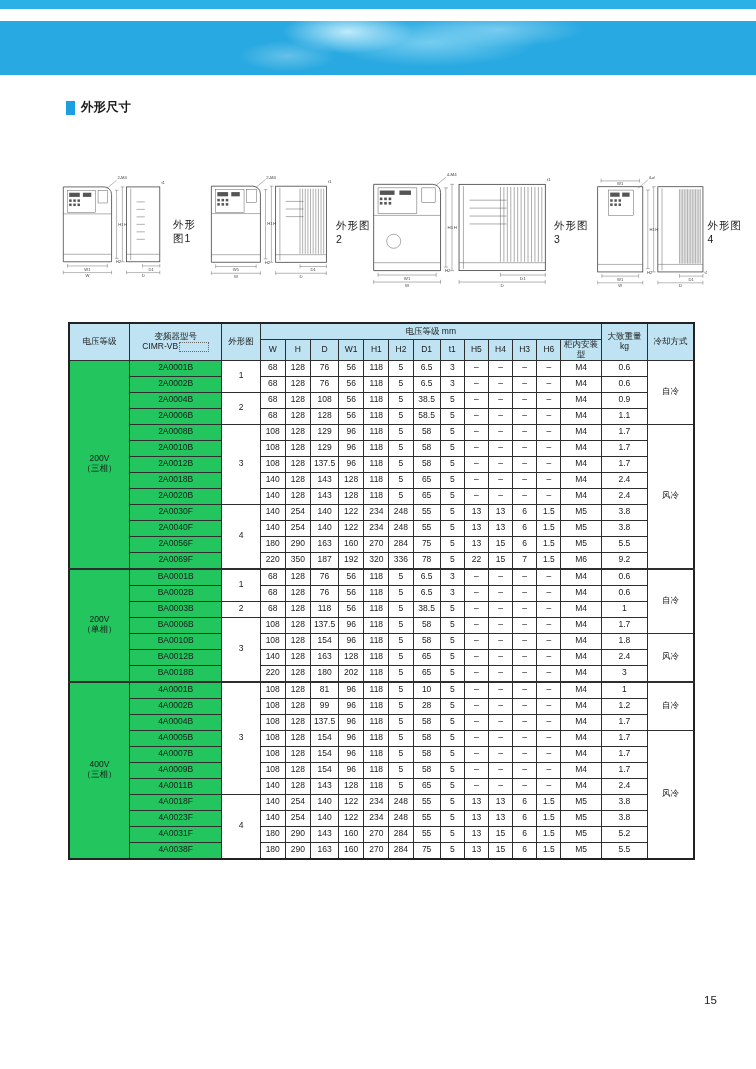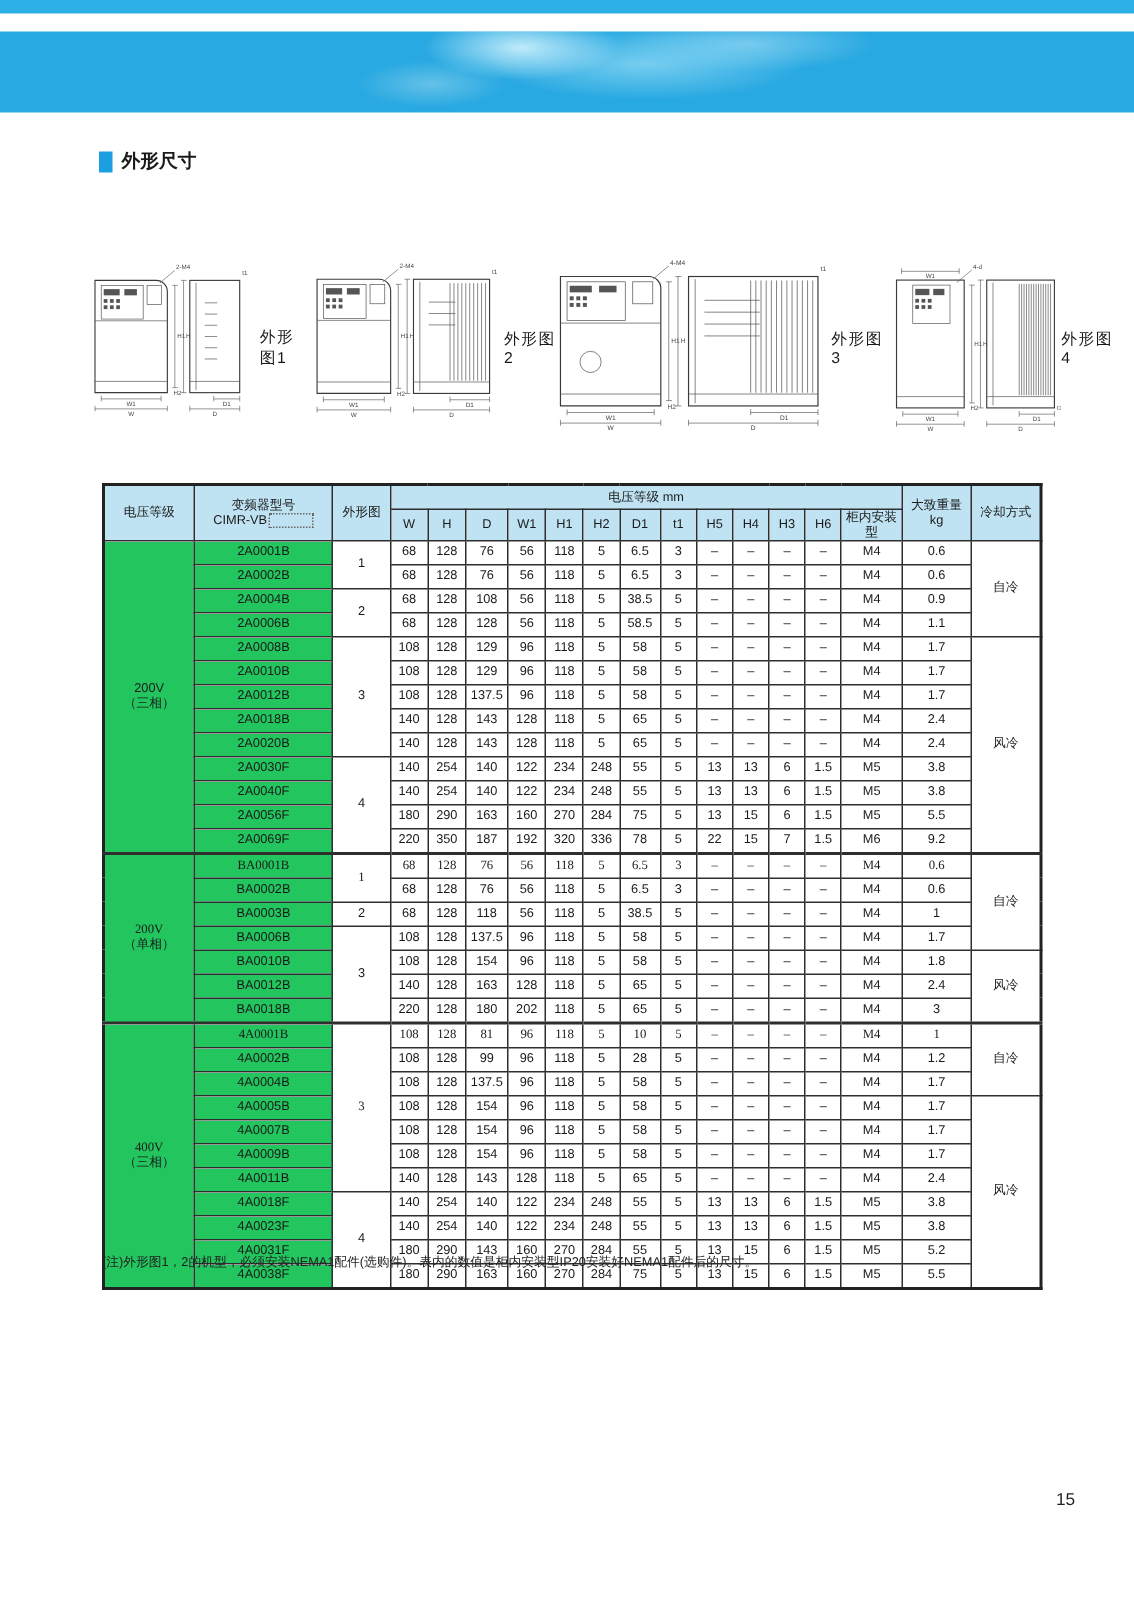--- a/index.html
+++ b/index.html
@@ -28,21 +28,21 @@
   svg .dark{fill:#555;stroke:none;}
   svg text{font-family:"Liberation Sans",sans-serif;font-size:5px;fill:#444;}
   .spec-table{position:absolute;top:322px;left:68px;width:627px;border-collapse:collapse;
         table-layout:fixed;font-size:8.5px;}
   .spec-table th,.spec-table td{border:1px solid #2e2e2e;text-align:center;vertical-align:middle;
         padding:0;height:15px;line-height:1.15;overflow:hidden;}
   .spec-table{border:2px solid #222;}
   .spec-table th{background:#bfe3f2;font-weight:normal;font-size:8.5px;}
   .cell-voltage,.cell-model{background:#22c55e;}
   .cell-model{font-size:8.5px;}
-  .sec-top td{border-top-width:2px;font-family:Liberation Serif, serif;}
+  .sec-top td{border-top-width:2px;}
   .dotted-box{display:inline-block;width:28px;height:8px;border:1px dotted #666;
         vertical-align:middle;margin-left:1px;}
   .note{position:absolute;top:836px;left:68px;width:628px;font-size:8.5px;color:#222;}
   .page-number{position:absolute;top:994px;left:704px;font-size:11.5px;color:#222;}
 </style>
 </head>
 <body>
 
 <div class="page">
 
@@ -910,16 +910,15 @@
           <td class="cell-dim">13</td>
           <td class="cell-dim">15</td>
           <td class="cell-dim">6</td>
           <td class="cell-dim">1.5</td>
           <td class="cell-dim">M5</td>
           <td class="cell-weight">5.5</td>
         </tr>
       </tbody>
   </table>
 
-  <div class="note">(注)外形图1，2的机型，必须安装NEMA1配件(选购件)。表内的数值是柜内安装型IP20安装好NEMA1配件后的尺寸。</div>
   <div class="page-number">15</div>
 
 </div>
 
 </body></html>

